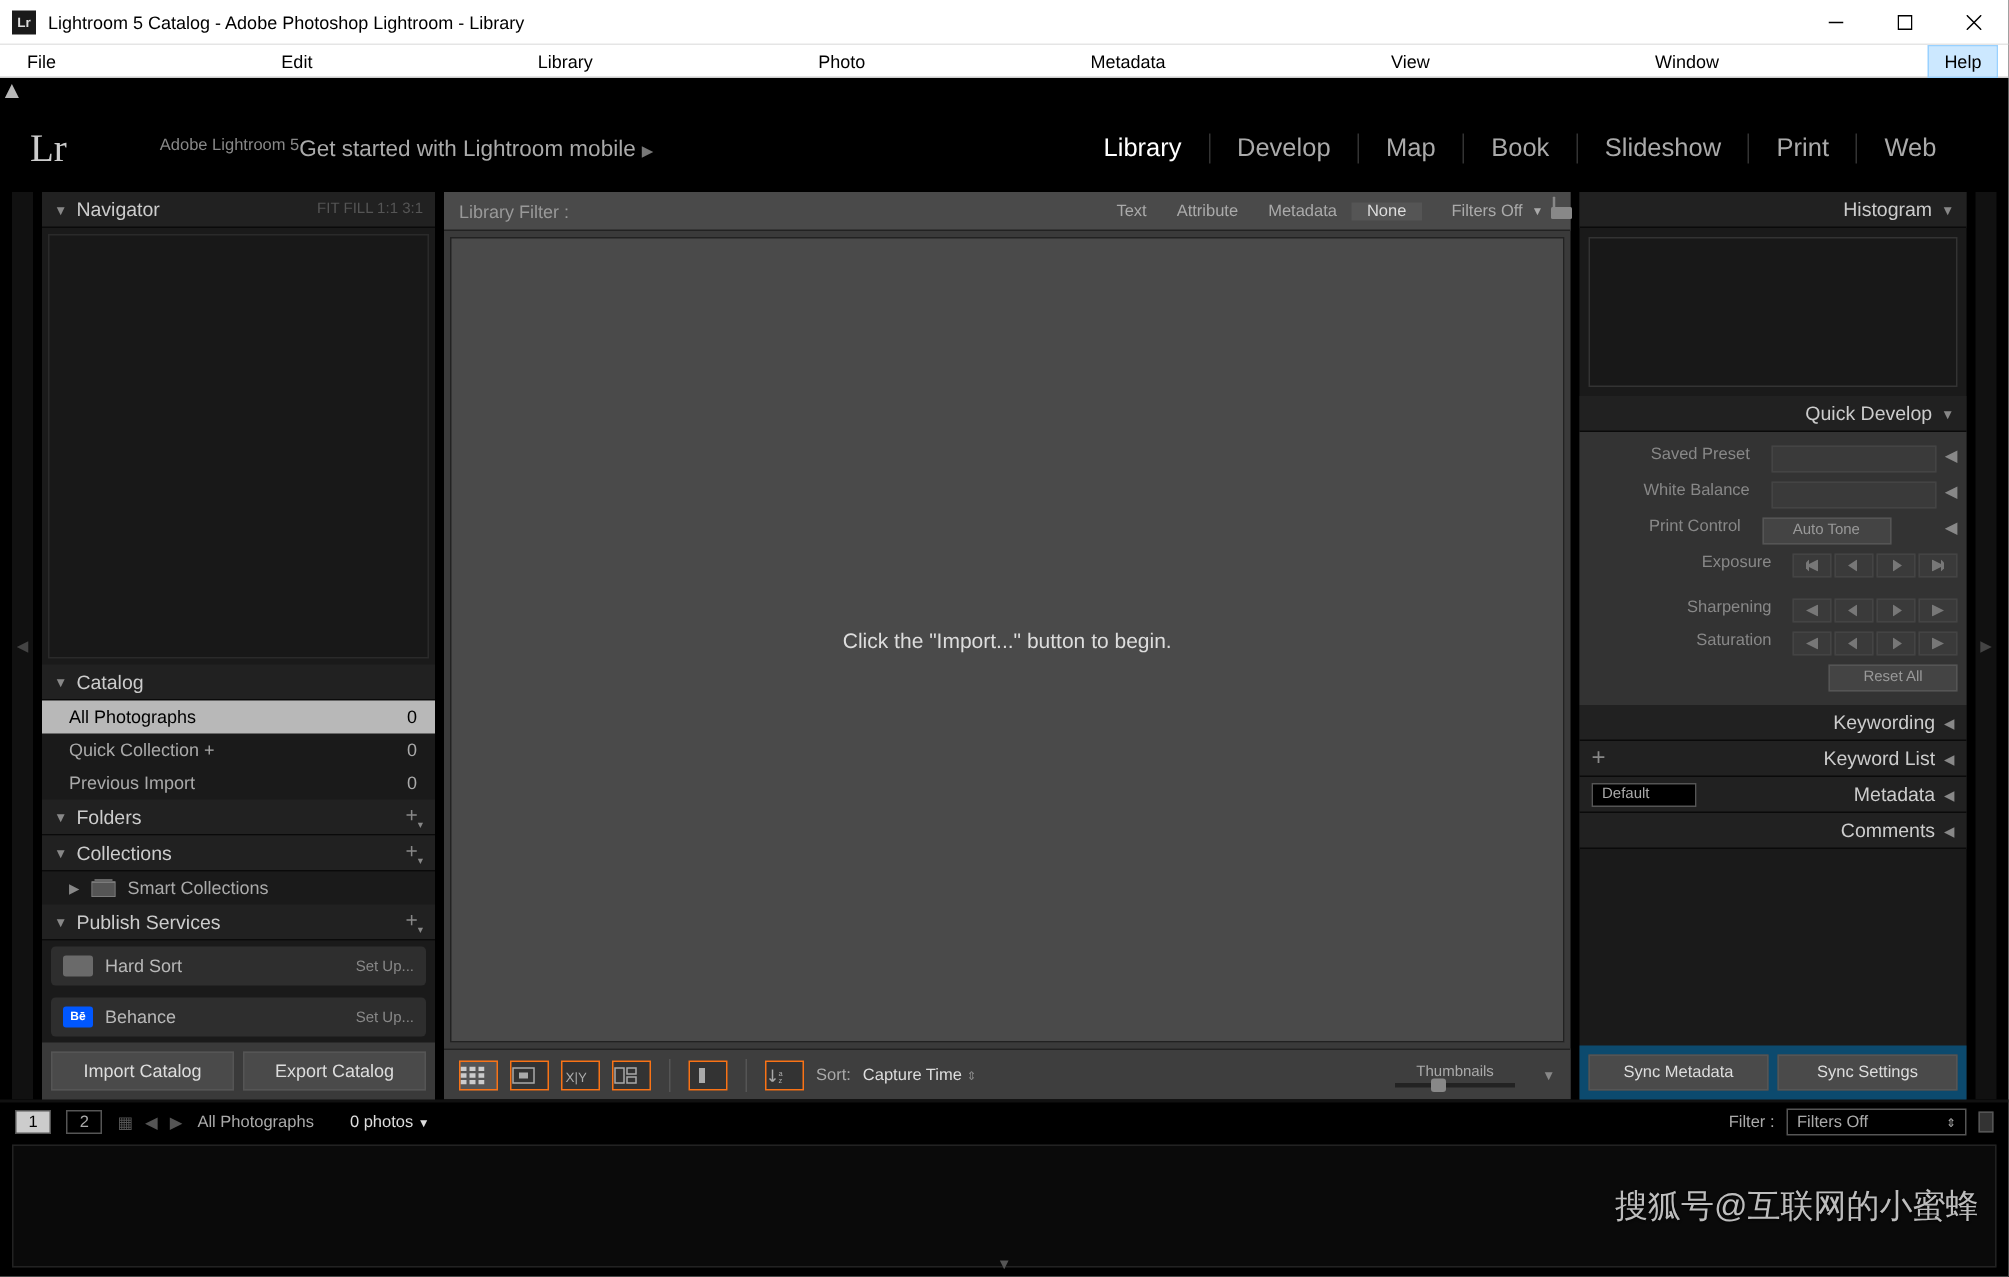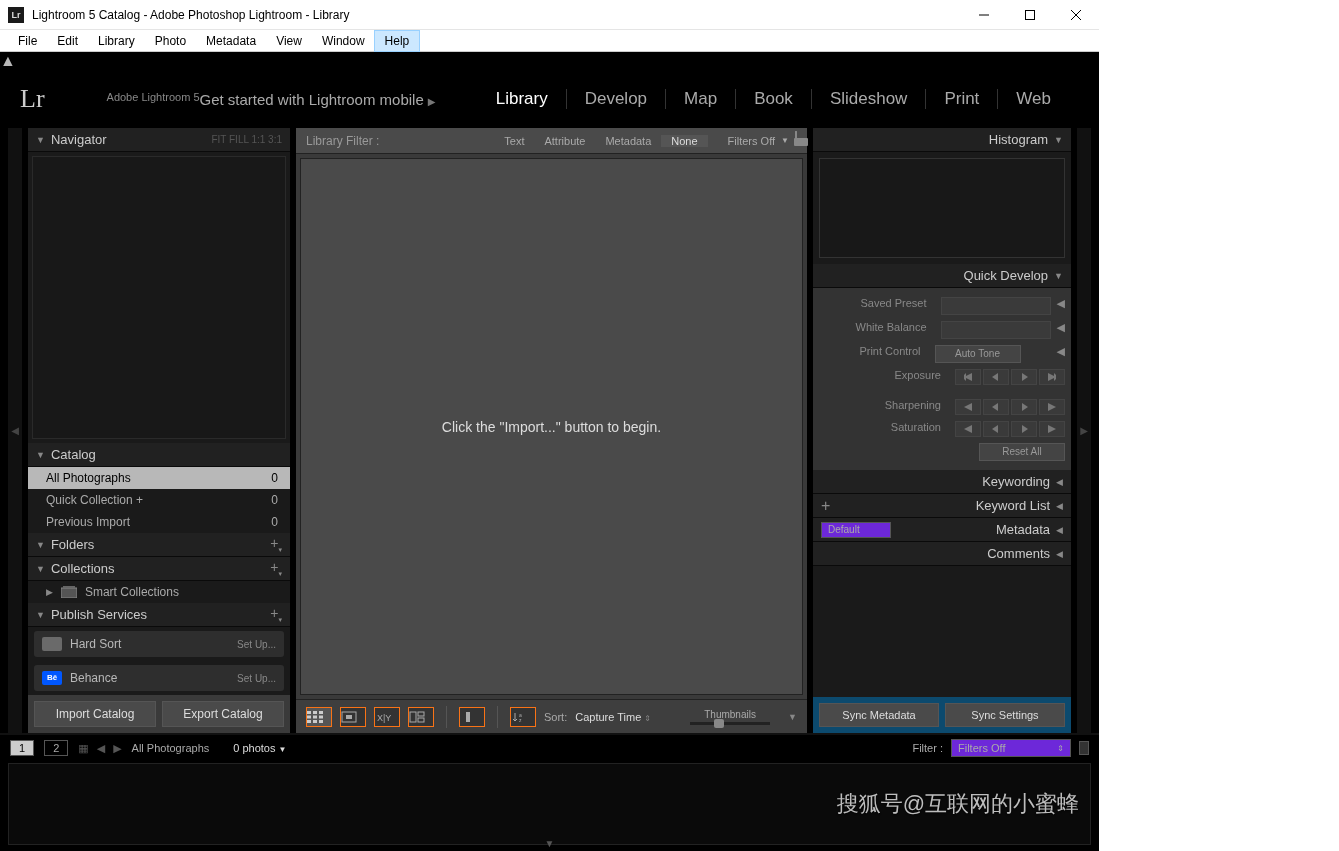--- a/index.html
+++ b/index.html
@@ -1,24 +1,24 @@
 <!DOCTYPE html>
 <html><head>
 <meta charset="utf-8">
 <style>
 * { margin:0; padding:0; box-sizing:border-box; font-family:"Segoe UI","Helvetica Neue",Arial,sans-serif; -webkit-font-smoothing:antialiased; }
 body { background:#fff; width:1339px; height:851px; overflow:hidden; color:#b8b8b8; }
-.window { width:1099px; height:851px; display:flex; flex-direction:column; }
+.window { width:1339px; height:851px; display:flex; flex-direction:column; }
 .titlebar { height:30px; background:#fff; display:flex; align-items:center; padding:0 0 0 8px; color:#000; font-size:12px; border-bottom:1px solid #e5e5e5; }
 .titlebar .icon-lr { width:16px; height:16px; background:#1a1a1a; color:#dcdcdc; font-size:9px; font-weight:bold; text-align:center; line-height:16px; margin-right:8px; }
 .titlebar .title { flex:1; }
 .win-btns { display:flex; }
 .win-btn { width:46px; height:30px; display:flex; align-items:center; justify-content:center; }
 .win-btn svg { width:10px; height:10px; }
-.menubar { height:22px; background:#fff; display:flex; align-items:center; padding:0 8px; gap:0; color:#000; font-size:12px; border-bottom:1px solid #ccc; }
+.menubar { height:22px; background:#fff; display:flex; align-items:center; padding:0 8px; gap:0; color:#000; font-size:12px; border-bottom:1px solid #ccc;justify-content:space-between; }
 .menubar span { padding:3px 10px; cursor:default; }
 .menubar .open { background:#cce8ff; outline:1px solid #99d1ff; }
 .app { flex:1; background:#000; display:flex; flex-direction:column; position:relative; }
 .topbar { height:58px; display:flex; align-items:center; padding:0 30px 0 20px; position:relative; }
 .lr-logo { font-family:Georgia,serif; font-size:26px; color:#ccc; margin-right:18px; }
 .brand-text { display:flex; font-size:11px; color:#888;margin-left:44px; }
 .brand-text .line2 { font-size:15px; color:#aaa; }
 .brand-text .line2 .play { font-size:10px; color:#777; margin-left:4px; }
 .modules { margin-left:auto; display:flex; gap:0; font-size:17px; color:#aaa; }
 .modules span { padding:0 18px; border-left:1px solid #333; cursor:default; }
@@ -74,21 +74,21 @@
 .spin svg { width:8px; height:8px; fill:#777; }
 .sync-row { background:#0c4a6e; padding:6px; display:flex; gap:6px; }
 .sync-row button { flex:1; background:#4a4a4a; border:1px solid #555; color:#ddd; font-size:11px; padding:5px; cursor:pointer; }
 .histo { height:100px; background:#181818; margin:6px; border:1px solid #333; }
 .filmstrip { height:118px; background:#000; border-top:2px solid #111; display:flex; flex-direction:column; }
 .fs-bar { height:26px; display:flex; align-items:center; padding:0 10px; gap:10px; font-size:11px; color:#aaa; }
 .fs-badge { border:1px solid #555; padding:1px 8px; font-size:11px; }
 .fs-badge.on { background:#ccc; color:#000; }
 .fs-nav { display:flex; gap:8px; color:#555; }
 .fs-right { margin-left:auto; display:flex; align-items:center; gap:8px; }
-.fs-sel { width:120px; height:18px; background:#6d28d9; border:1px solid #555; font-size:11px; color:#aaa; padding:0 6px; display:flex; align-items:center; }
+.fs-sel { width:120px; height:18px; background:#000000; border:1px solid #555; font-size:11px; color:#aaa; padding:0 6px; display:flex; align-items:center; }
 .fs-strip { flex:1; background:#0a0a0a; margin:2px 8px 6px; border:1px solid #222; }
 .watermark { position:absolute; right:20px; bottom:32px; color:#ddd; font-size:22px; font-family:"Microsoft YaHei",sans-serif; opacity:.85; text-shadow:0 1px 2px #000; }
 .lock-icon { width:10px; height:12px; border:1px solid #888; border-radius:2px 2px 0 0; border-bottom:none; position:relative; }
 .lock-icon::after { content:''; position:absolute; left:-2px; top:6px; width:14px; height:8px; background:#888; border-radius:1px; }
 .tri-collapse { position:absolute; left:50%; bottom:2px; transform:translateX(-50%); color:#555; font-size:10px; }
 </style>
 </head>
 <body>
 
 <div class="window">

